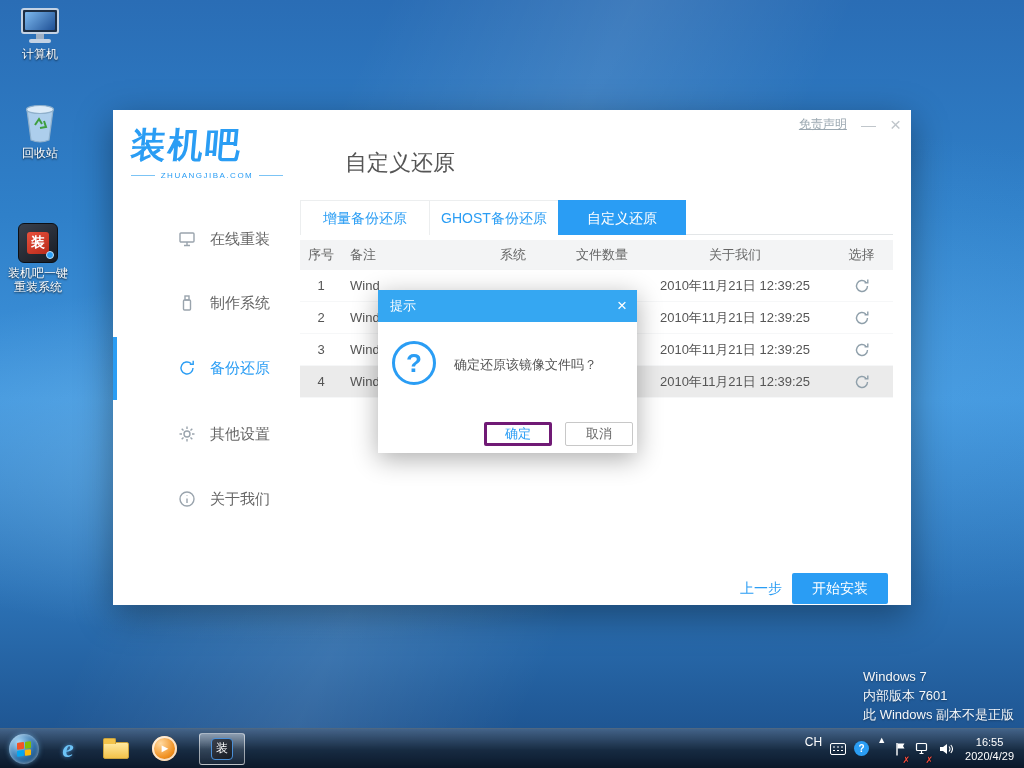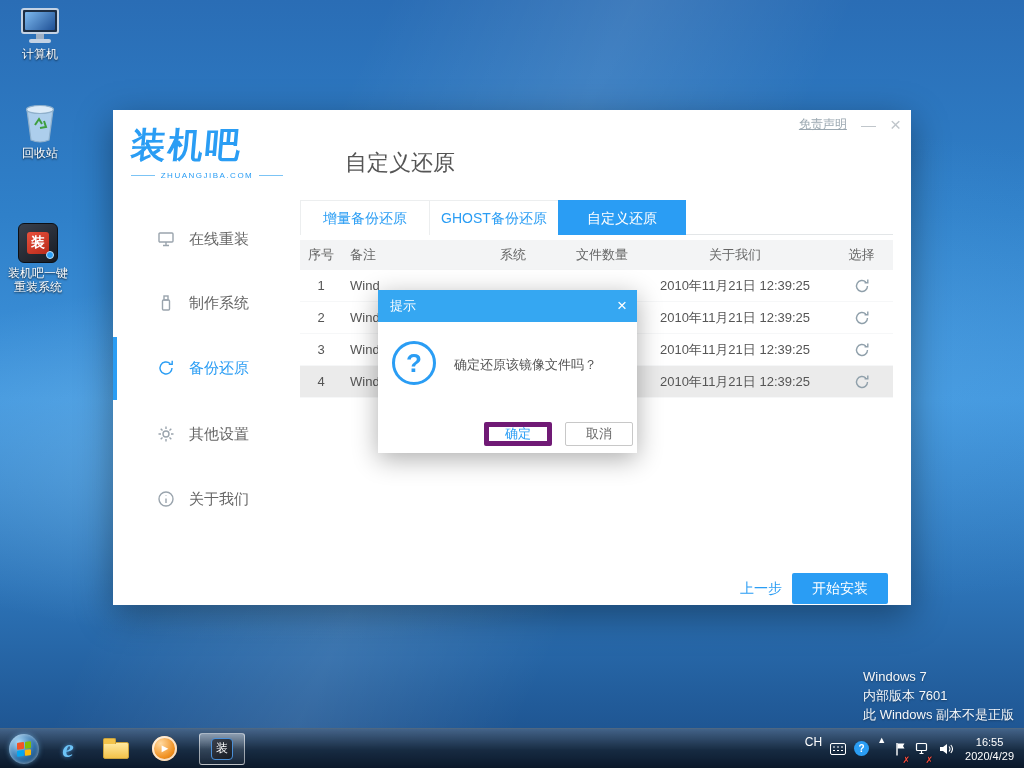--- a/index.html
+++ b/index.html
@@ -33,21 +33,21 @@
   .win-controls{position:absolute;right:10px;top:6px;display:flex;align-items:flex-end;gap:14px}
   .disclaimer{font-size:12px;color:#9aa7b0;text-decoration:underline;cursor:pointer}
   .btn-min{font-size:15px;color:#c0c6cb;cursor:pointer;line-height:16px}
   .btn-close{font-size:19px;color:#c0c6cb;cursor:pointer;line-height:16px}
   .logo{position:absolute;left:18px;top:12px;width:152px}
   .logo-title{font-size:35px;font-weight:bold;color:#2a9df4;letter-spacing:2px;transform:skewX(-5deg);white-space:nowrap}
   .logo-sub{margin-top:2px;display:flex;align-items:center;gap:6px;color:#2a9df4;font-size:8px;letter-spacing:1.5px}
   .logo-sub::before,.logo-sub::after{content:"";flex:1;height:1px;background:#7cc4f5}
   .page-title{position:absolute;left:232px;top:38px;font-size:22px;color:#555}
   
-  .side-item{position:absolute;left:0;width:187px;height:48px;display:flex;align-items:center;gap:14px;padding-left:44px;color:#666;font-size:15px;cursor:pointer}
+  .side-item{position:absolute;left:0;width:187px;height:48px;display:flex;align-items:center;gap:14px;padding-left:65px;color:#666;font-size:15px;cursor:pointer}
   .side-item .sico{width:18px;height:18px;color:#9aa4ad;display:flex}
   .side-item.active{color:#2a9df4}
   .side-item.active .sico{color:#2a9df4}
   .side-bar-indicator{position:absolute;left:0;top:227px;width:4px;height:63px;background:#2a9df4}
   
   .content{position:absolute;left:187px;top:90px;width:593px}
   .tabs{display:flex;height:35px;border-bottom:1px solid #e3e6e8}
   .tab{width:130px;height:35px;line-height:34px;text-align:center;font-size:14px;color:#2a9df4;background:#fff;border:1px solid #eceeef;border-bottom:none;margin-right:-1px;cursor:pointer}
   .tab.active{width:128px;background:#2a9df4;color:#fff;border-color:#2a9df4}
   .thead{margin-top:5px;height:30px;display:flex;align-items:center;background:#f3f4f5;color:#666;font-size:13px}
@@ -64,21 +64,21 @@
   .prev-link{position:absolute;left:627px;top:470px;font-size:14px;color:#2a9df4;cursor:pointer}
   .install-btn{position:absolute;left:679px;top:463px;width:96px;height:31px;background:#2a9df4;color:#fff;font-size:14px;border:none;border-radius:2px;display:flex;align-items:center;justify-content:center;cursor:pointer}
   
   .dialog{position:absolute;left:265px;top:180px;width:259px;height:163px;background:#fff;box-shadow:0 6px 24px rgba(0,0,0,.32);z-index:10}
   .dlg-head{height:32px;background:#35a7f2;display:flex;align-items:center;justify-content:space-between;padding:0 10px 0 12px}
   .dlg-title{color:#fff;font-size:13px}
   .dlg-close{color:#fff;font-size:17px;cursor:pointer;line-height:16px}
   .dlg-qicon{position:absolute;left:14px;top:51px;width:44px;height:44px;border:3px solid #2a9df4;border-radius:50%;color:#2a9df4;font-size:26px;font-weight:bold;display:flex;align-items:center;justify-content:center}
   .dlg-msg{position:absolute;left:76px;top:66px;font-size:13px;color:#555}
   .dlg-btn{position:absolute;top:132px;width:68px;height:24px;background:#fff;font-size:13px;border-radius:2px;display:flex;align-items:center;justify-content:center;cursor:pointer}
-  .dlg-ok{left:106px;border:5px solid #701a75;color:#2a9df4}
+  .dlg-ok{left:106px;border:3px solid #701a75;color:#2a9df4}
   .dlg-cancel{left:187px;border:1px solid #c8c8c8;color:#666}
   
   .taskbar{position:absolute;left:0;bottom:0;width:1024px;height:40px;display:flex;align-items:center;
     background:linear-gradient(to bottom,rgba(70,100,135,.92),rgba(22,40,61,.95) 55%,rgba(10,22,38,.96));
     border-top:1px solid rgba(160,200,235,.45)}
   .orb{width:30px;height:30px;margin-left:9px;border-radius:50%;position:relative;cursor:pointer;
     background:radial-gradient(circle at 32% 28%,#a8d8f8,#2f6fa8 55%,#123a5e 90%);
     box-shadow:inset 0 0 4px rgba(255,255,255,.6),0 0 5px rgba(120,200,255,.5)}
   .orb .flag{position:absolute;left:8px;top:8px;width:14px;height:14px;display:grid;grid-template-columns:1fr 1fr;grid-template-rows:1fr 1fr;gap:1px;transform:skewY(-6deg)}
   .orb .flag i{display:block;border-radius:1px}

